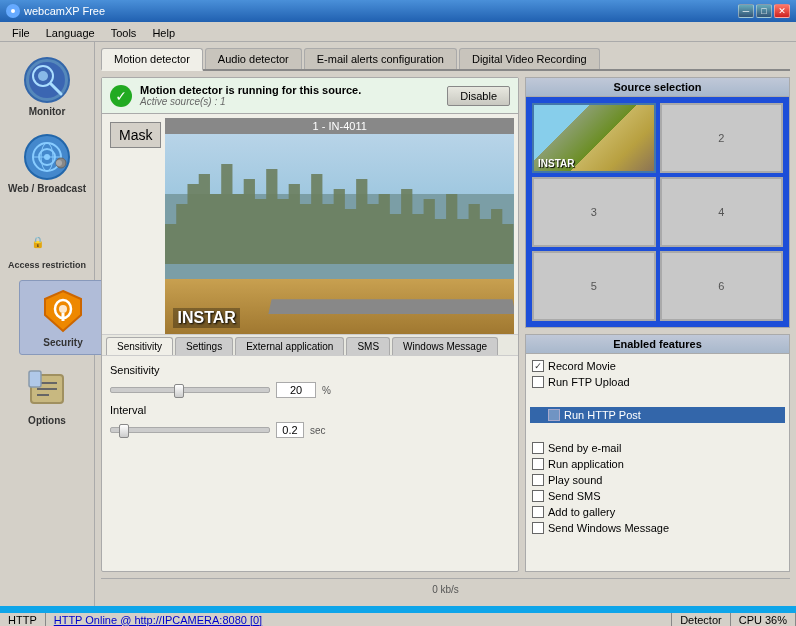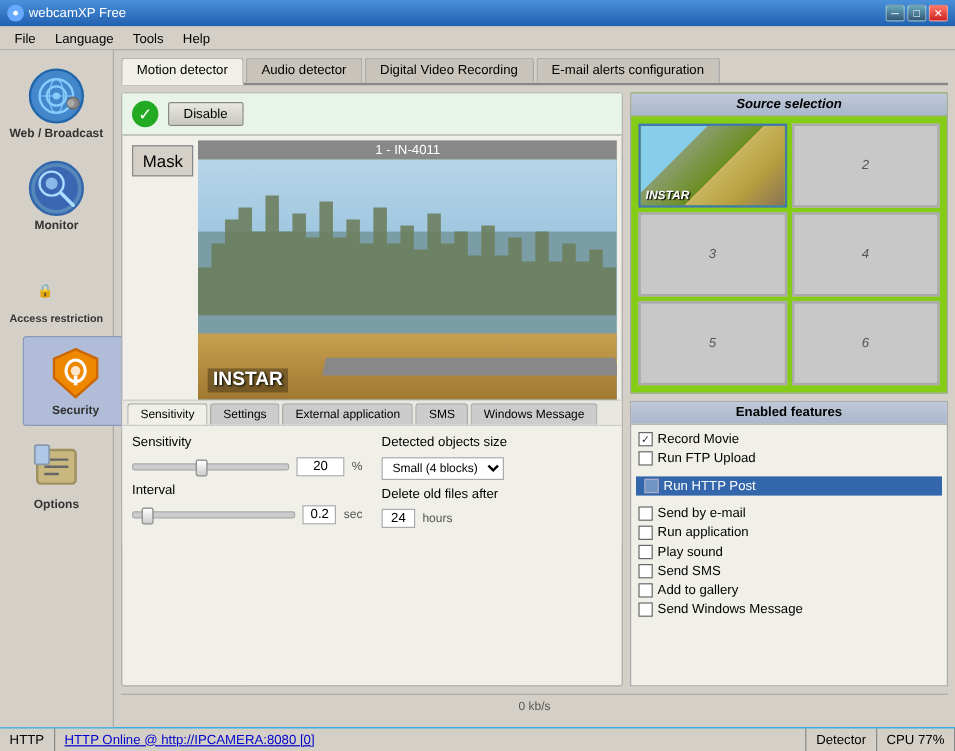--- a/index.html
+++ b/index.html
@@ -104,50 +104,50 @@
     .slider-track { flex: 1; height: 6px; background: #ccc; border: 1px solid #aaa; border-radius: 2px; position: relative; max-width: 160px; }
     .slider-thumb { position: absolute; top: -4px; left: 40%; width: 10px; height: 14px; background: linear-gradient(to bottom, #fff, #ccc); border: 1px solid #888; border-radius: 2px; cursor: pointer; }
     .setting-value { width: 30px; text-align: center; border: 1px solid #aaa; background: white; padding: 1px; }
     .setting-unit { font-size: 10px; color: #555; }
     .detected-label { min-width: 120px; font-size: 11px; }
     .select-box { border: 1px solid #aaa; background: white; padding: 2px 4px; font-size: 10px; }
 
     
     .right-panel { width: 265px; display: flex; flex-direction: column; gap: 6px; }
 
-    .source-panel { background: #84cc16; border: 1px solid #aaa; flex: 0 0 auto; font-style: italic; }
+    .source-panel { background: #1d4ed8; border: 1px solid #aaa; flex: 0 0 auto; }
     .panel-title { background: linear-gradient(to bottom, #c0c8d8, #a8b8cc); padding: 3px 8px; font-weight: bold; font-size: 11px; border-bottom: 1px solid #aaa; text-align: center; }
 
     .source-grid { display: grid; grid-template-columns: 1fr 1fr; gap: 4px; padding: 6px; }
     .source-cell {
       height: 70px; background: #c8c8c8; border: 2px solid #aaa; display: flex;
       align-items: center; justify-content: center; cursor: pointer; font-size: 12px; color: #555; position: relative; overflow: hidden;
     }
     .source-cell.active { border-color: #4477aa; }
     .source-img-placeholder {
       width: 100%; height: 100%;
       background: linear-gradient(135deg, #87CEEB 0%, #87CEEB 30%, #8B9E6E 30%, #6B8E23 55%, #C8B560 55%, #B8A040 75%, #8B7355 100%);
     }
     .source-label { position: absolute; bottom: 2px; left: 4px; color: white; font-size: 10px; font-weight: bold; text-shadow: 1px 1px 1px black; }
 
     .features-panel { background: #f0efe8; border: 1px solid #aaa; flex: 1; }
     .features-list { padding: 4px 6px; }
     .feature-item { display: flex; align-items: center; gap: 4px; padding: 2px 0; font-size: 11px; cursor: pointer; }
-    .feature-item.highlighted { background: #3366aa; color: white; padding: 2px 7px; margin: 7px -2px; }
+    .feature-item.highlighted { background: #3366aa; color: white; padding: 2px 18px; margin: 17px -2px; }
     .checkbox { width: 12px; height: 12px; border: 1px solid #666; background: white; display: flex; align-items: center; justify-content: center; font-size: 9px; flex-shrink: 0; }
     .checkbox.checked::after { content: '✓'; color: #333; }
     .checkbox.checked-blue { background: #fff; border: 1px solid #666; }
     .checkbox.checked-blue::after { content: '✓'; color: #333; }
 
     
     .bottom-bar { background: #d4d0c8; height: 22px; display: flex; align-items: center; padding: 0 8px; border-top: 1px solid #aaa; justify-content: center; }
     .speed-label { font-size: 10px; color: #555; }
 
     
-    .status-strip { background: #d4d0c8; height: 20px; display: flex; align-items: center; border-top: 1px solid #0ea5e9; }
+    .status-strip { background: #d4d0c8; height: 20px; display: flex; align-items: center; border-top: 7px solid #0ea5e9; }
     .status-cell { padding: 0 8px; border-right: 1px solid #888; height: 100%; display: flex; align-items: center; font-size: 10px; }
     .status-cell.flex1 { flex: 1; }
     .status-link { color: #0000cc; text-decoration: underline; cursor: pointer; }
 
     
     .disable-btn { padding: 3px 12px; background: linear-gradient(to bottom, #e8e8e0, #c8c8c0); border: 1px solid #888; cursor: pointer; font-size: 11px; border-radius: 2px; }
 
     
     .scene {
       width: 100%; height: 200px; position: relative; overflow: hidden;
@@ -183,53 +183,53 @@
 <div class="menubar">
   <span class="menu-item">File</span>
   <span class="menu-item">Language</span>
   <span class="menu-item">Tools</span>
   <span class="menu-item">Help</span>
 </div>
 
 <div class="main-area">
 
   <div class="sidebar">
+
+    <div class="sidebar-item">
+      <div class="sidebar-icon" style="background:none;">
+        <svg width="48" height="48" viewBox="0 0 48 48">
+          <circle cx="24" cy="24" r="22" fill="#5588bb" stroke="#3366aa" stroke-width="2"></circle>
+          <circle cx="24" cy="24" r="18" fill="#2244aa" opacity="0.5"></circle>
+          <circle cx="20" cy="20" r="10" fill="none" stroke="#aaddff" stroke-width="2"></circle>
+          <circle cx="20" cy="20" r="5" fill="#aaddff" opacity="0.7"></circle>
+          <line x1="28" y1="28" x2="38" y2="38" stroke="#aaddff" stroke-width="3" stroke-linecap="round"></line>
+        </svg>
+      </div>
+      <span class="sidebar-label">Monitor</span>
+    </div>
 
     <div class="sidebar-item">
       <div class="sidebar-icon" style="background:none;">
         <svg width="48" height="48" viewBox="0 0 48 48">
           <circle cx="24" cy="24" r="22" fill="#4488cc" stroke="#2266aa" stroke-width="2"></circle>
           <circle cx="24" cy="24" r="14" fill="none" stroke="#88ccff" stroke-width="2"></circle>
           <circle cx="24" cy="24" r="8" fill="none" stroke="#88ccff" stroke-width="2"></circle>
           <ellipse cx="24" cy="24" rx="6" ry="14" fill="none" stroke="#88ccff" stroke-width="1"></ellipse>
           <line x1="10" y1="24" x2="38" y2="24" stroke="#88ccff" stroke-width="1"></line>
           <circle cx="24" cy="24" r="3" fill="#88ccff"></circle>
           <circle cx="38" cy="30" r="5" fill="#888" stroke="#666" stroke-width="1"></circle>
           <circle cx="36" cy="30" r="3" fill="#aaa"></circle>
         </svg>
       </div>
       <span class="sidebar-label">Web / Broadcast</span>
     </div>
 
     <div class="sidebar-item">
       <div class="sidebar-icon" style="background:none;">
         <svg width="48" height="48" viewBox="0 0 48 48">
-          <circle cx="24" cy="24" r="22" fill="#5588bb" stroke="#3366aa" stroke-width="2"></circle>
-          <circle cx="24" cy="24" r="18" fill="#2244aa" opacity="0.5"></circle>
-          <circle cx="20" cy="20" r="10" fill="none" stroke="#aaddff" stroke-width="2"></circle>
-          <circle cx="20" cy="20" r="5" fill="#aaddff" opacity="0.7"></circle>
-          <line x1="28" y1="28" x2="38" y2="38" stroke="#aaddff" stroke-width="3" stroke-linecap="round"></line>
-        </svg>
-      </div>
-      <span class="sidebar-label">Monitor</span>
-    </div>
-
-    <div class="sidebar-item">
-      <div class="sidebar-icon" style="background:none;">
-        <svg width="48" height="48" viewBox="0 0 48 48">
           <text x="8" y="36" font-size="30">🔒</text>
         </svg>
       </div>
       <span class="sidebar-label" style="font-size:9px;">Access restriction</span>
     </div>
 
     <div class="sidebar-item active">
       <div class="sidebar-icon" style="background:none;">
         <svg width="48" height="48" viewBox="0 0 48 48">
           <polygon points="24,4 42,12 42,28 24,44 6,28 6,12" fill="#ee8800" stroke="#cc6600" stroke-width="2"></polygon>
@@ -253,30 +253,34 @@
       </div>
       <span class="sidebar-label">Options</span>
     </div>
   </div>
 
   <div class="content">
 
     <div class="tab-bar">
       <div class="tab active">Motion detector</div>
       <div class="tab">Audio detector</div>
+      <div class="tab">E-mail alerts configuration</div>
       <div class="tab">Digital Video Recording</div>
-      <div class="tab">E-mail alerts configuration</div>
     </div>
 
     <div class="middle-row">
 
       <div class="left-panel">
 
         <div class="status-bar">
           <div class="status-icon">✓</div>
+          <div class="status-text">
+            <div class="status-title">Motion detector is running for this source.</div>
+            <div class="status-sub">Active source(s) : 1</div>
+          </div>
           <button class="disable-btn">Disable</button>
         </div>
 
         <div style="display:flex; gap:0; align-items:flex-start; padding:4px 4px 0 4px;">
           <div class="mask-btn-wrap">
             <button class="mask-btn" style="position:static;">Mask</button>
           </div>
           <div style="flex:1;">
             <div class="video-title">1 - IN-4011</div>
             <div class="scene">
@@ -319,37 +323,20 @@
                 <span class="setting-label">Interval</span>
               </div>
               <div class="setting-row">
                 <div class="slider-track">
                   <div class="slider-thumb" style="left:5%;"></div>
                 </div>
                 <input type="text" class="setting-value" style="width: 28px;" value="0.2">
                 <span class="setting-unit">sec</span>
               </div>
             </div>
-            <div class="col-right">
-              <div class="setting-row">
-                <span class="detected-label">Detected objects size</span>
-              </div>
-              <div class="setting-row">
-                <select class="select-box">
-                  <option>Small (4 blocks)</option>
-                </select>
-              </div>
-              <div class="setting-row" style="margin-top:4px;">
-                <span class="detected-label">Delete old files after</span>
-              </div>
-              <div class="setting-row">
-                <input type="text" class="setting-value" style="width: 28px;" value="24">
-                <span class="setting-unit">hours</span>
-              </div>
-            </div>
           </div>
         </div>
       </div>
 
       <div class="right-panel">
 
         <div class="source-panel">
           <div class="panel-title">Source selection</div>
           <div class="source-grid">
 
@@ -436,15 +423,15 @@
   <div class="status-cell">
     <span>HTTP</span>
   </div>
   <div class="status-cell flex1">
     <span class="status-link">HTTP Online @ http://IPCAMERA:8080 [0]</span>
   </div>
   <div class="status-cell">
     <span>Detector</span>
   </div>
   <div class="status-cell">
-    <span>CPU 77%</span>
+    <span>CPU 36%</span>
   </div>
 </div>
 
 </body></html>

